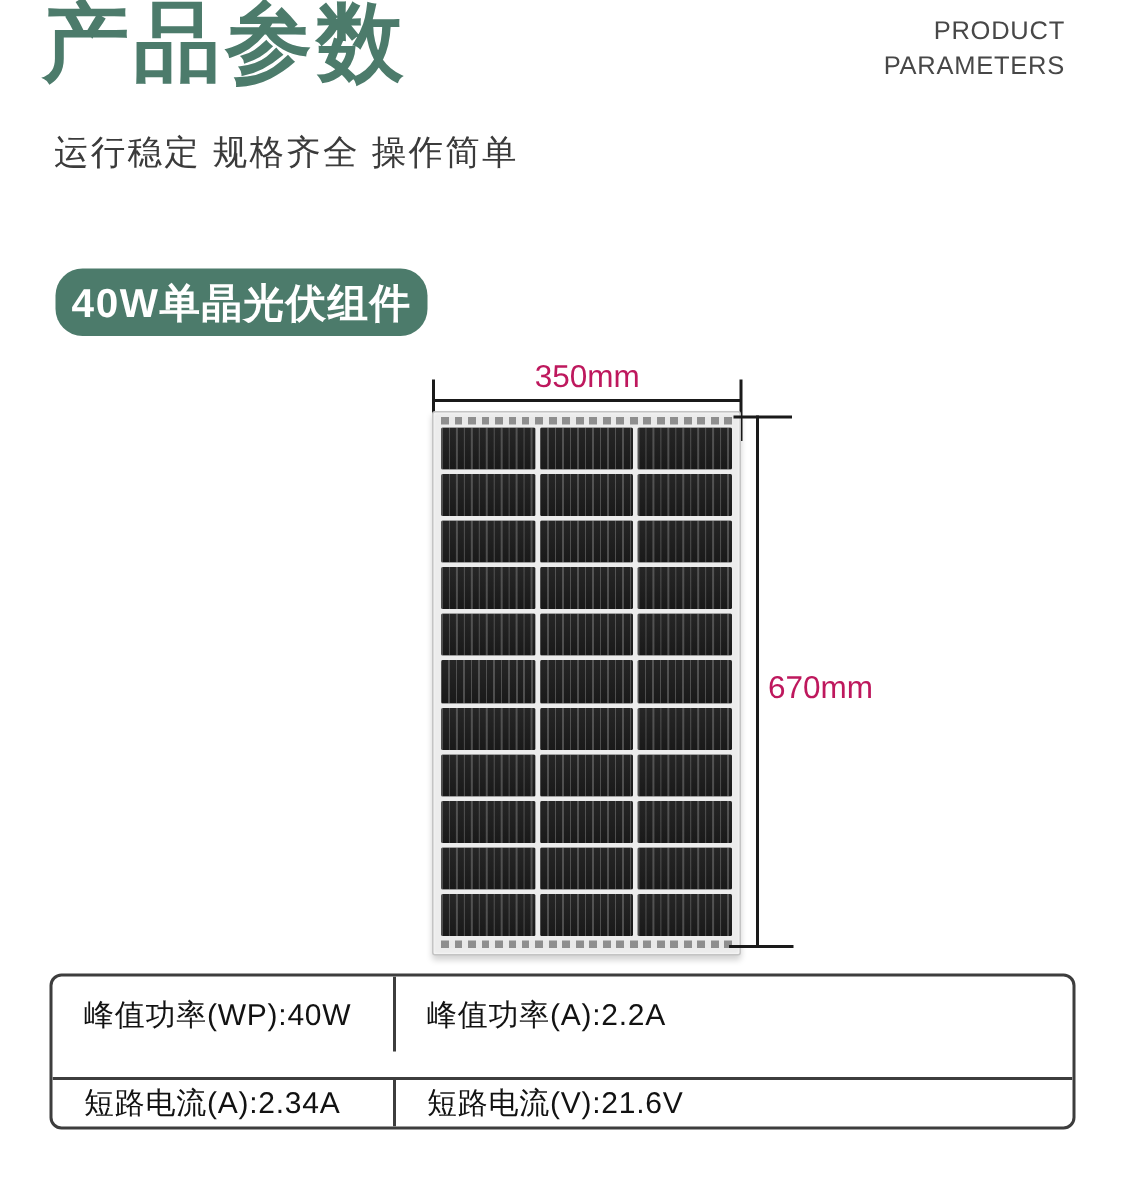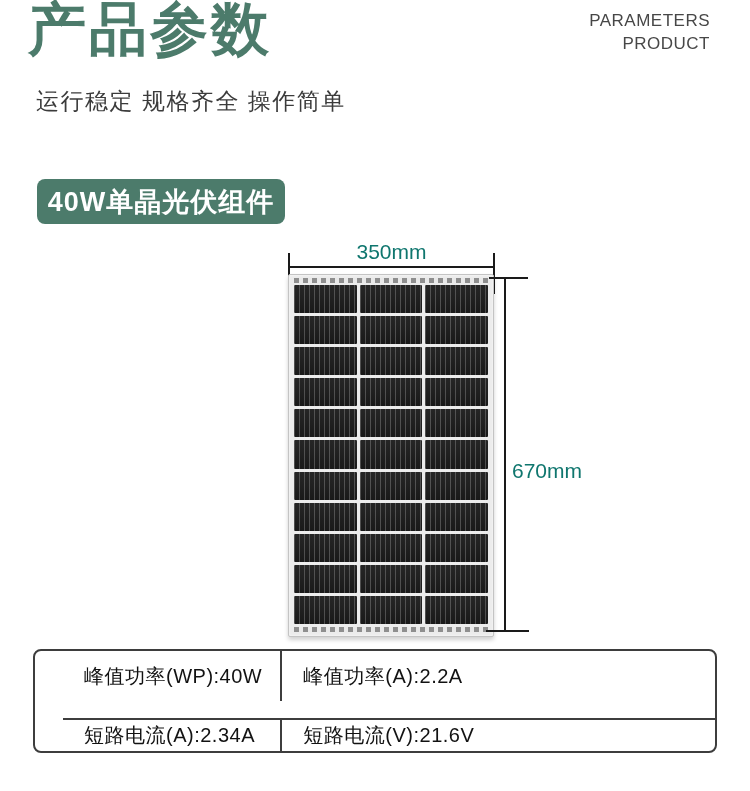--- a/index.html
+++ b/index.html
@@ -23,39 +23,39 @@
     position:absolute;right:40px;top:9px;text-align:right;
     font-size:17px;line-height:23px;letter-spacing:.5px;color:#474747;
   }
   .subtitle{
     position:absolute;left:36px;top:86px;
     font-size:23px;letter-spacing:1.5px;color:#3b3b3b;text-align:center;
   }
   
   .badge{
     position:absolute;left:37px;top:179px;width:248px;height:45px;
-    background:var(--accent);border-radius:8px;
+    background:var(--accent);border-radius:18px;
     display:flex;align-items:center;justify-content:center;
     color:#ffffff;font-size:27px;font-weight:700;letter-spacing:1px;
   }
   .badge-bottom{
     position:absolute;left:37px;top:782px;width:250px;height:28px;
     background:var(--accent);border-radius:10px;
   }
   
   .dim{position:absolute;background:var(--line);}
   .dim-line-top{left:289px;top:266px;width:205px;height:2px;}
   .dim-tick-top-left{left:288px;top:253px;width:2px;height:29px;}
   .dim-tick-top-right{left:493px;top:253px;width:2px;height:41px;}
   .dim-line-right{left:504px;top:277px;width:2px;height:355px;}
   .dim-tick-right-top{left:489px;top:277px;width:39px;height:2px;}
   .dim-tick-right-bottom{left:486px;top:630px;width:43px;height:2px;}
-  .dim-label{position:absolute;color:#0f766e;font-size:21px;}
+  .dim-label{position:absolute;color:#be185d;font-size:21px;}
   .dim-label-top{left:289px;top:240px;width:205px;text-align:center;}
-  .dim-label-right{left:512px;top:447px;margin-top:12px;}
+  .dim-label-right{left:512px;top:447px;}
   
   .panel{
     position:absolute;left:288px;top:274px;width:206px;height:363px;
     background:#ececec;border:1px solid #c4c4c4;border-radius:2px;
     box-shadow:0 3px 4px rgba(0,0,0,.18), inset 0 0 2px #ffffff;
   }
   .busbar{
     position:absolute;left:5px;right:5px;height:5px;opacity:.8;
     background:repeating-linear-gradient(90deg,#777 0 5px,#e8e8e8 5px 9px);
   }
@@ -68,39 +68,39 @@
   .cell{
     background-color:#1d1d1d;border-radius:1px;
     background-image:
       repeating-linear-gradient(90deg,rgba(140,140,140,.45) 0 1px,rgba(0,0,0,0) 1px 5px),
       linear-gradient(#262626,#191919);
   }
   
   .spec-table{
     position:absolute;left:33px;top:649px;width:684px;height:104px;
     border:2px solid var(--tbl-border);border-radius:8px;overflow:hidden;
-    display:grid;grid-template-rows:1fr 1fr;background:#fff;padding-left:28px;
+    display:grid;grid-template-rows:1fr 1fr;background:#fff;
   }
   .spec-row{display:grid;grid-template-columns:1fr 1fr 1fr;}
   .spec-row + .spec-row{border-top:2px solid var(--tbl-border);margin-top:17px;}
   .spec-cell{
     display:flex;align-items:center;padding-left:21px;
     font-size:20px;color:#121212;letter-spacing:.5px;
   }
   .spec-cell + .spec-cell{border-left:2px solid var(--tbl-border);}
 </style>
 </head>
 <body>
 
 <div class="canvas">
 
   <div class="page-title">产品参数</div>
   <div class="title-en">
+    <div>PRODUCT</div>
     <div>PARAMETERS</div>
-    <div>PRODUCT</div>
   </div>
   <div class="subtitle">运行稳定 规格齐全 操作简单</div>
 
   <div class="badge">40W单晶光伏组件</div>
 
   <div class="dim-label dim-label-top">350mm</div>
   <div class="dim dim-line-top"></div>
   <div class="dim dim-tick-top-left"></div>
   <div class="dim dim-tick-top-right"></div>
 

